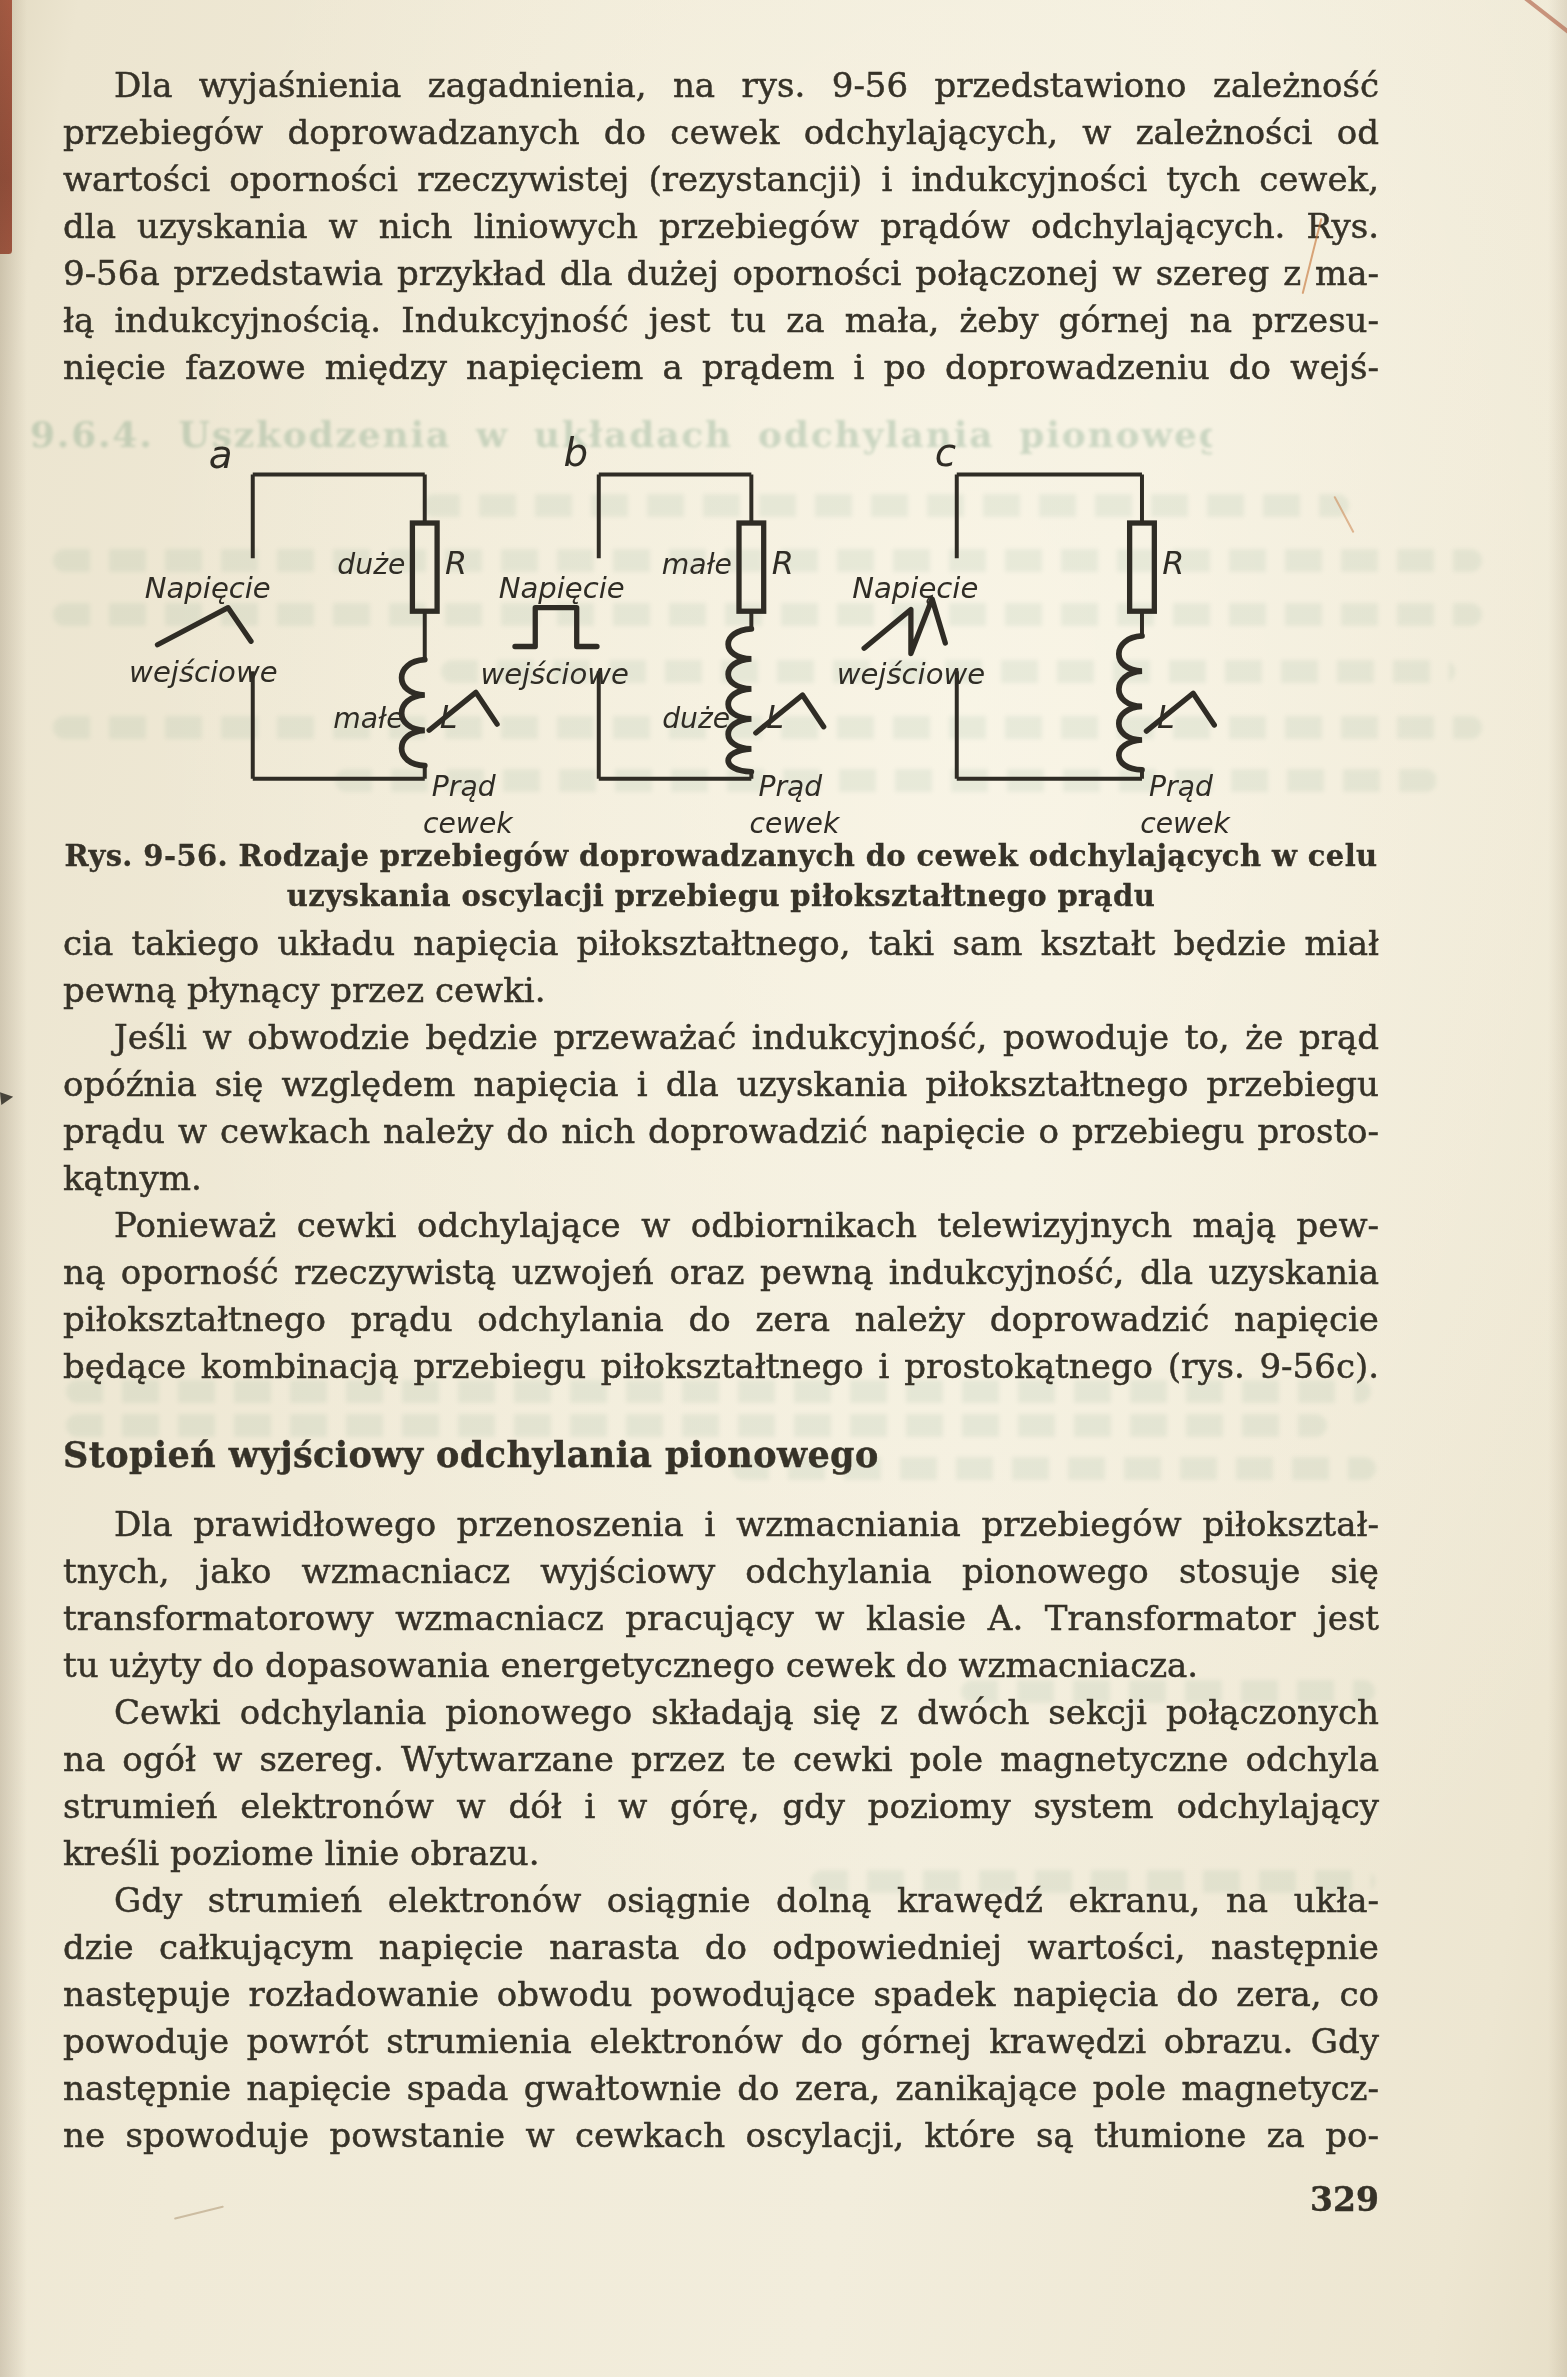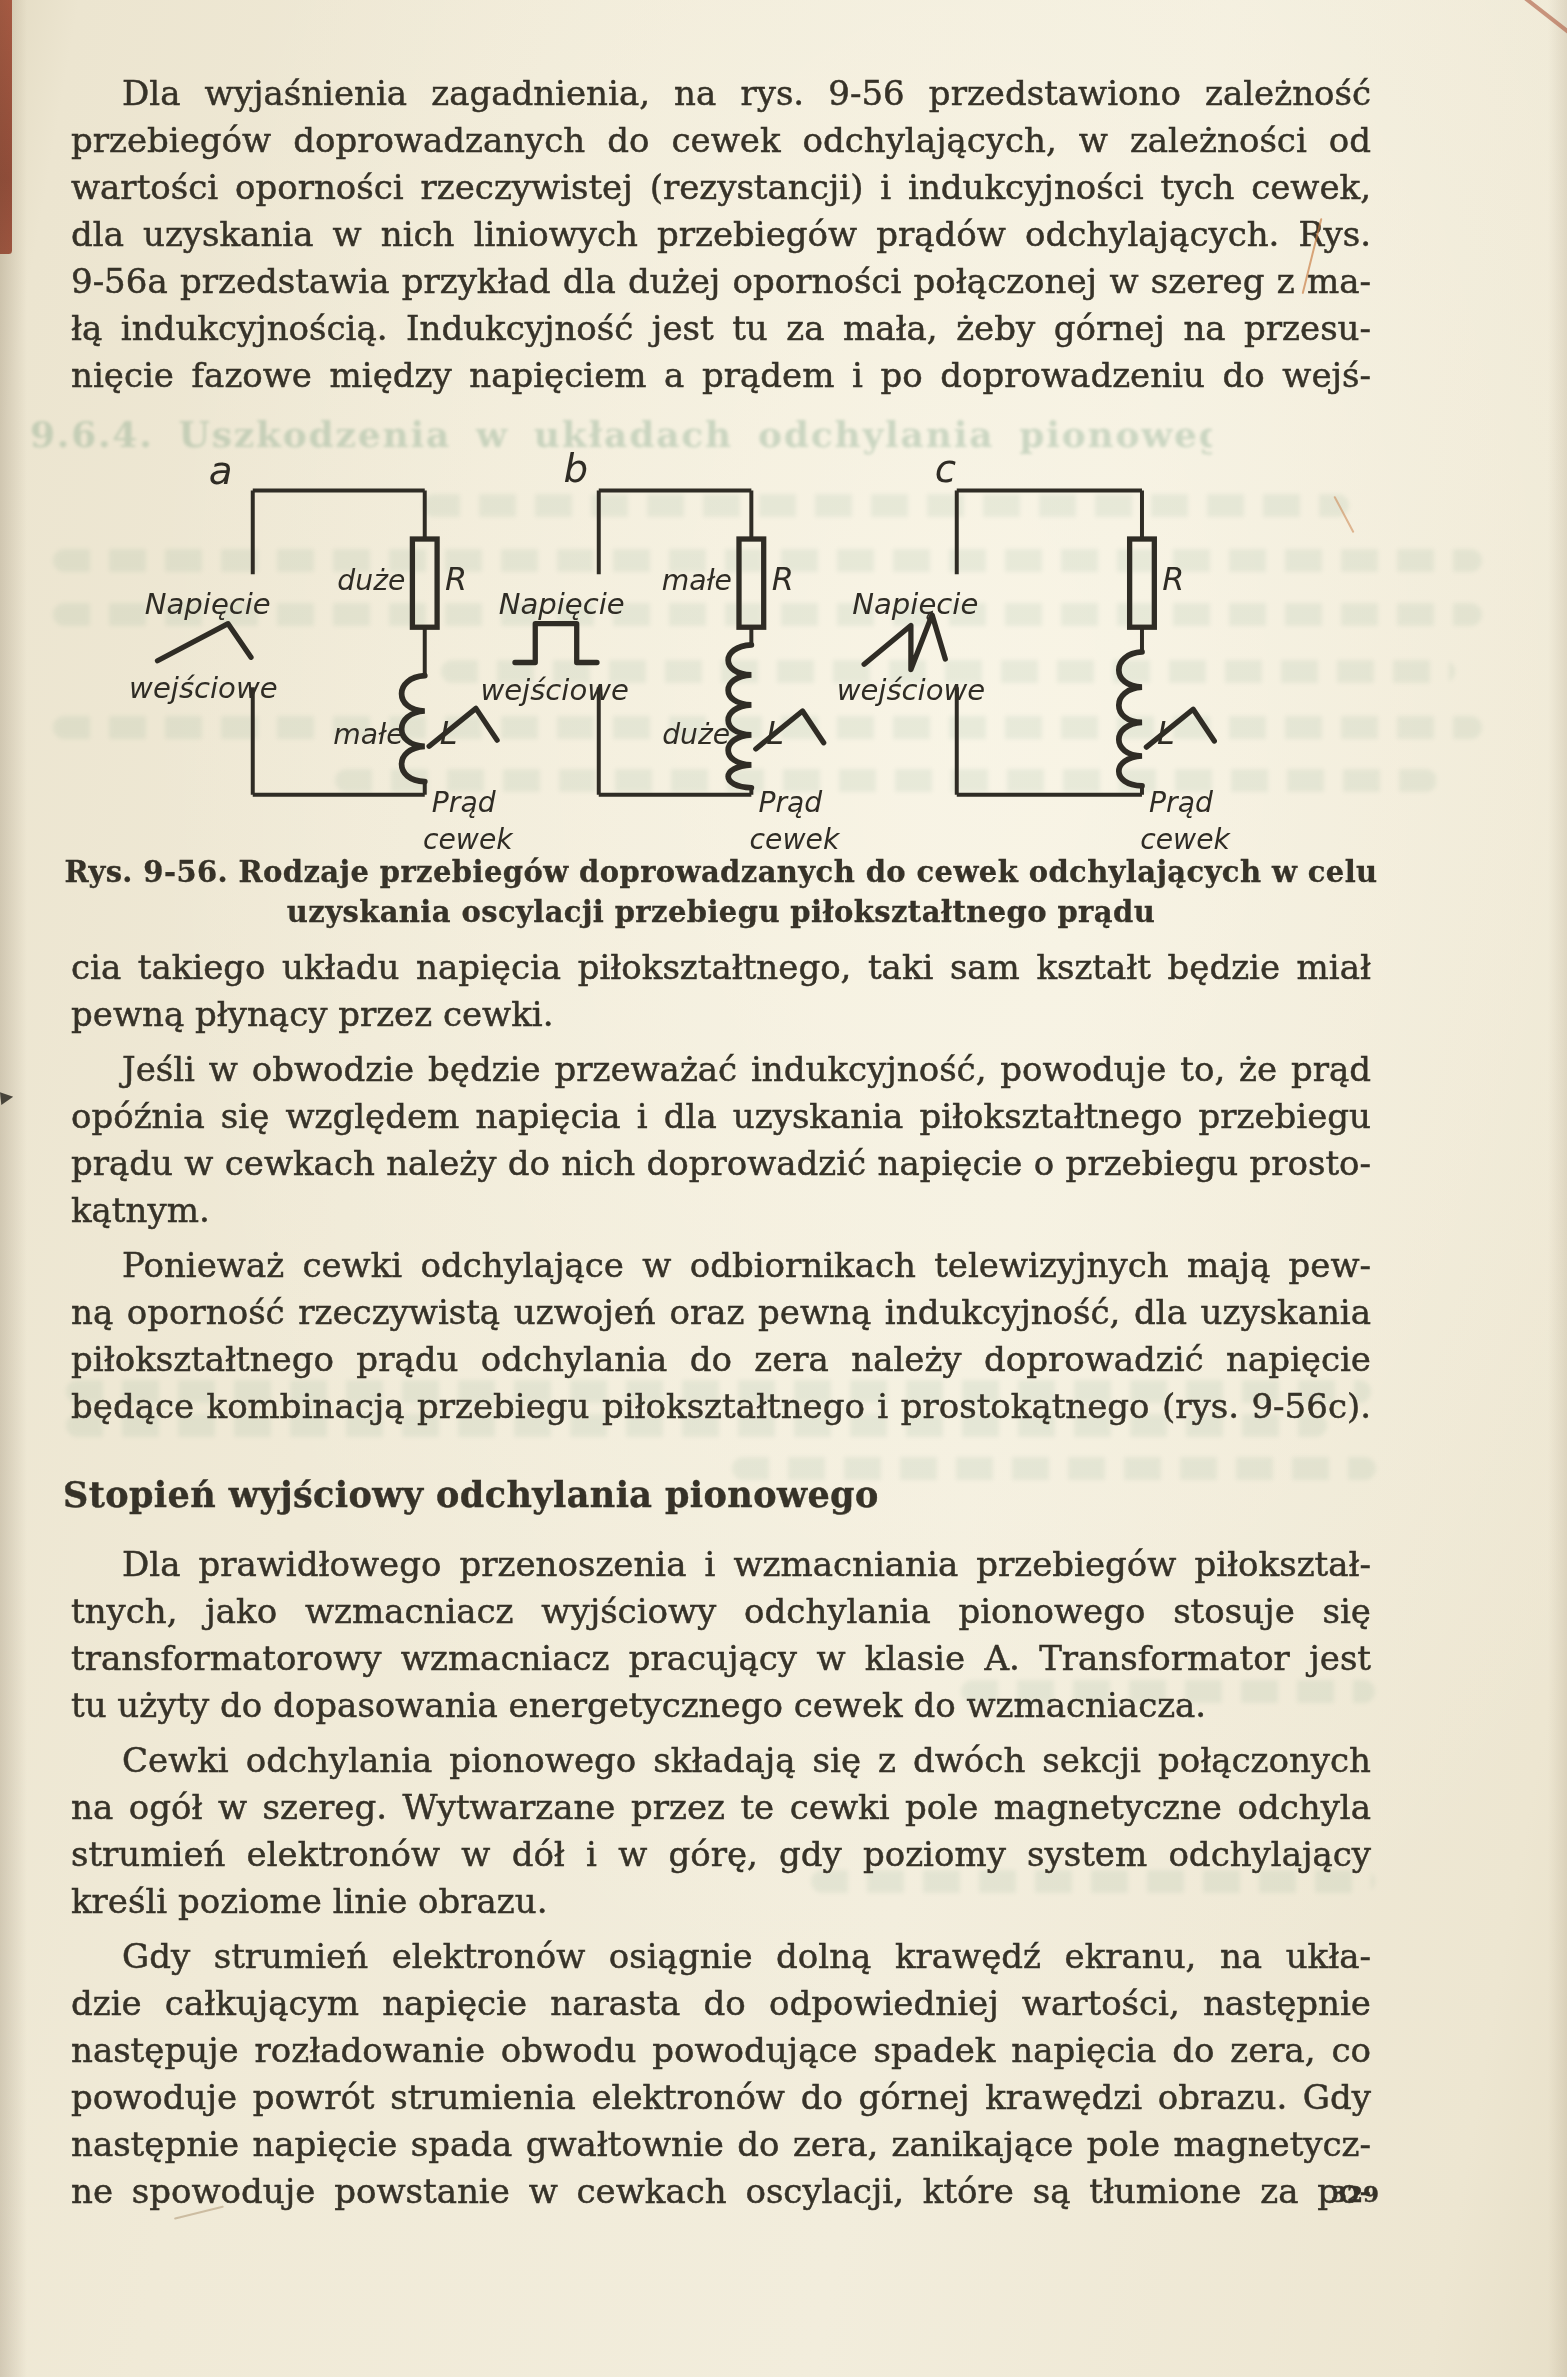--- a/index.html
+++ b/index.html
@@ -32,40 +32,40 @@
   .ghost-heading{
     position:absolute;left:30px;top:413px;width:1182px;
     font-family:"DejaVu Serif","Liberation Serif",serif;font-weight:700;font-size:36px;
     color:#5f9070;opacity:.28;filter:blur(1.6px);letter-spacing:1.8px;word-spacing:10.6px;
     white-space:nowrap;overflow:hidden;}
   .gline{position:absolute;height:23px;border-radius:11.5px;
     background:repeating-linear-gradient(90deg,#6e9c80 0 37px,rgba(0,0,0,0) 37px 56px);
     opacity:.11;filter:blur(2.3px);}
   
   .content{position:absolute;left:63px;top:0;width:1316px;}
-  .para{margin:8px;}
+  .para{margin:0;}
   .tl{
     font-size:34px;line-height:47px;white-space:nowrap;
     -webkit-text-stroke:0.5px currentColor;
   }
   .jl{text-align:justify;text-align-last:justify;}
   .ll{text-align:left;}
   .ind{text-indent:51px;}
   .intro{padding-top:62px;}
   .figure{position:relative;height:529px;margin:0;}
   .fig-svg{position:absolute;top:35px;width:441px;height:441px;}
   .svg-a{left:31px;} .svg-b{left:377px;} .svg-c{left:735px;}
   .caption{position:absolute;left:0;width:100%;text-align:center;
     font-size:29px;line-height:1;font-weight:700;letter-spacing:0.4px;
     -webkit-text-stroke:0.3px currentColor;}
   .cap1{top:451px;} .cap2{top:491px;}
   .heading{margin:44px 0 0 0;font-size:35px;line-height:42px;font-weight:700;
     letter-spacing:0.4px;-webkit-text-stroke:0.4px currentColor;}
   .p-dla{margin-top:25px;}
-  .page-number{position:absolute;right:188px;top:2180px;font-size:23px;font-weight:700;
+  .page-number{position:absolute;right:188px;top:2180px;font-size:33px;font-weight:700;
     -webkit-text-stroke:0.4px currentColor;}
   
   .wire{fill:none;stroke:#2f2c25;stroke-width:4.5;}
   .comp{fill:none;stroke:#2f2c25;stroke-width:6;}
   .coil{fill:none;stroke:#2f2c25;stroke-width:6.5;stroke-linecap:round;}
   .wave{fill:none;stroke:#2f2c25;stroke-width:6;stroke-linecap:round;stroke-linejoin:round;}
   .flab{font-family:"DejaVu Sans","Liberation Sans",sans-serif;font-style:italic;
     fill:#2f2c25;}
   .f-letter{font-size:44px;} .f-name{font-size:33px;} .f-size{font-size:32px;}
   .f-rl{font-size:36px;} .f-cur{font-size:32px;}

